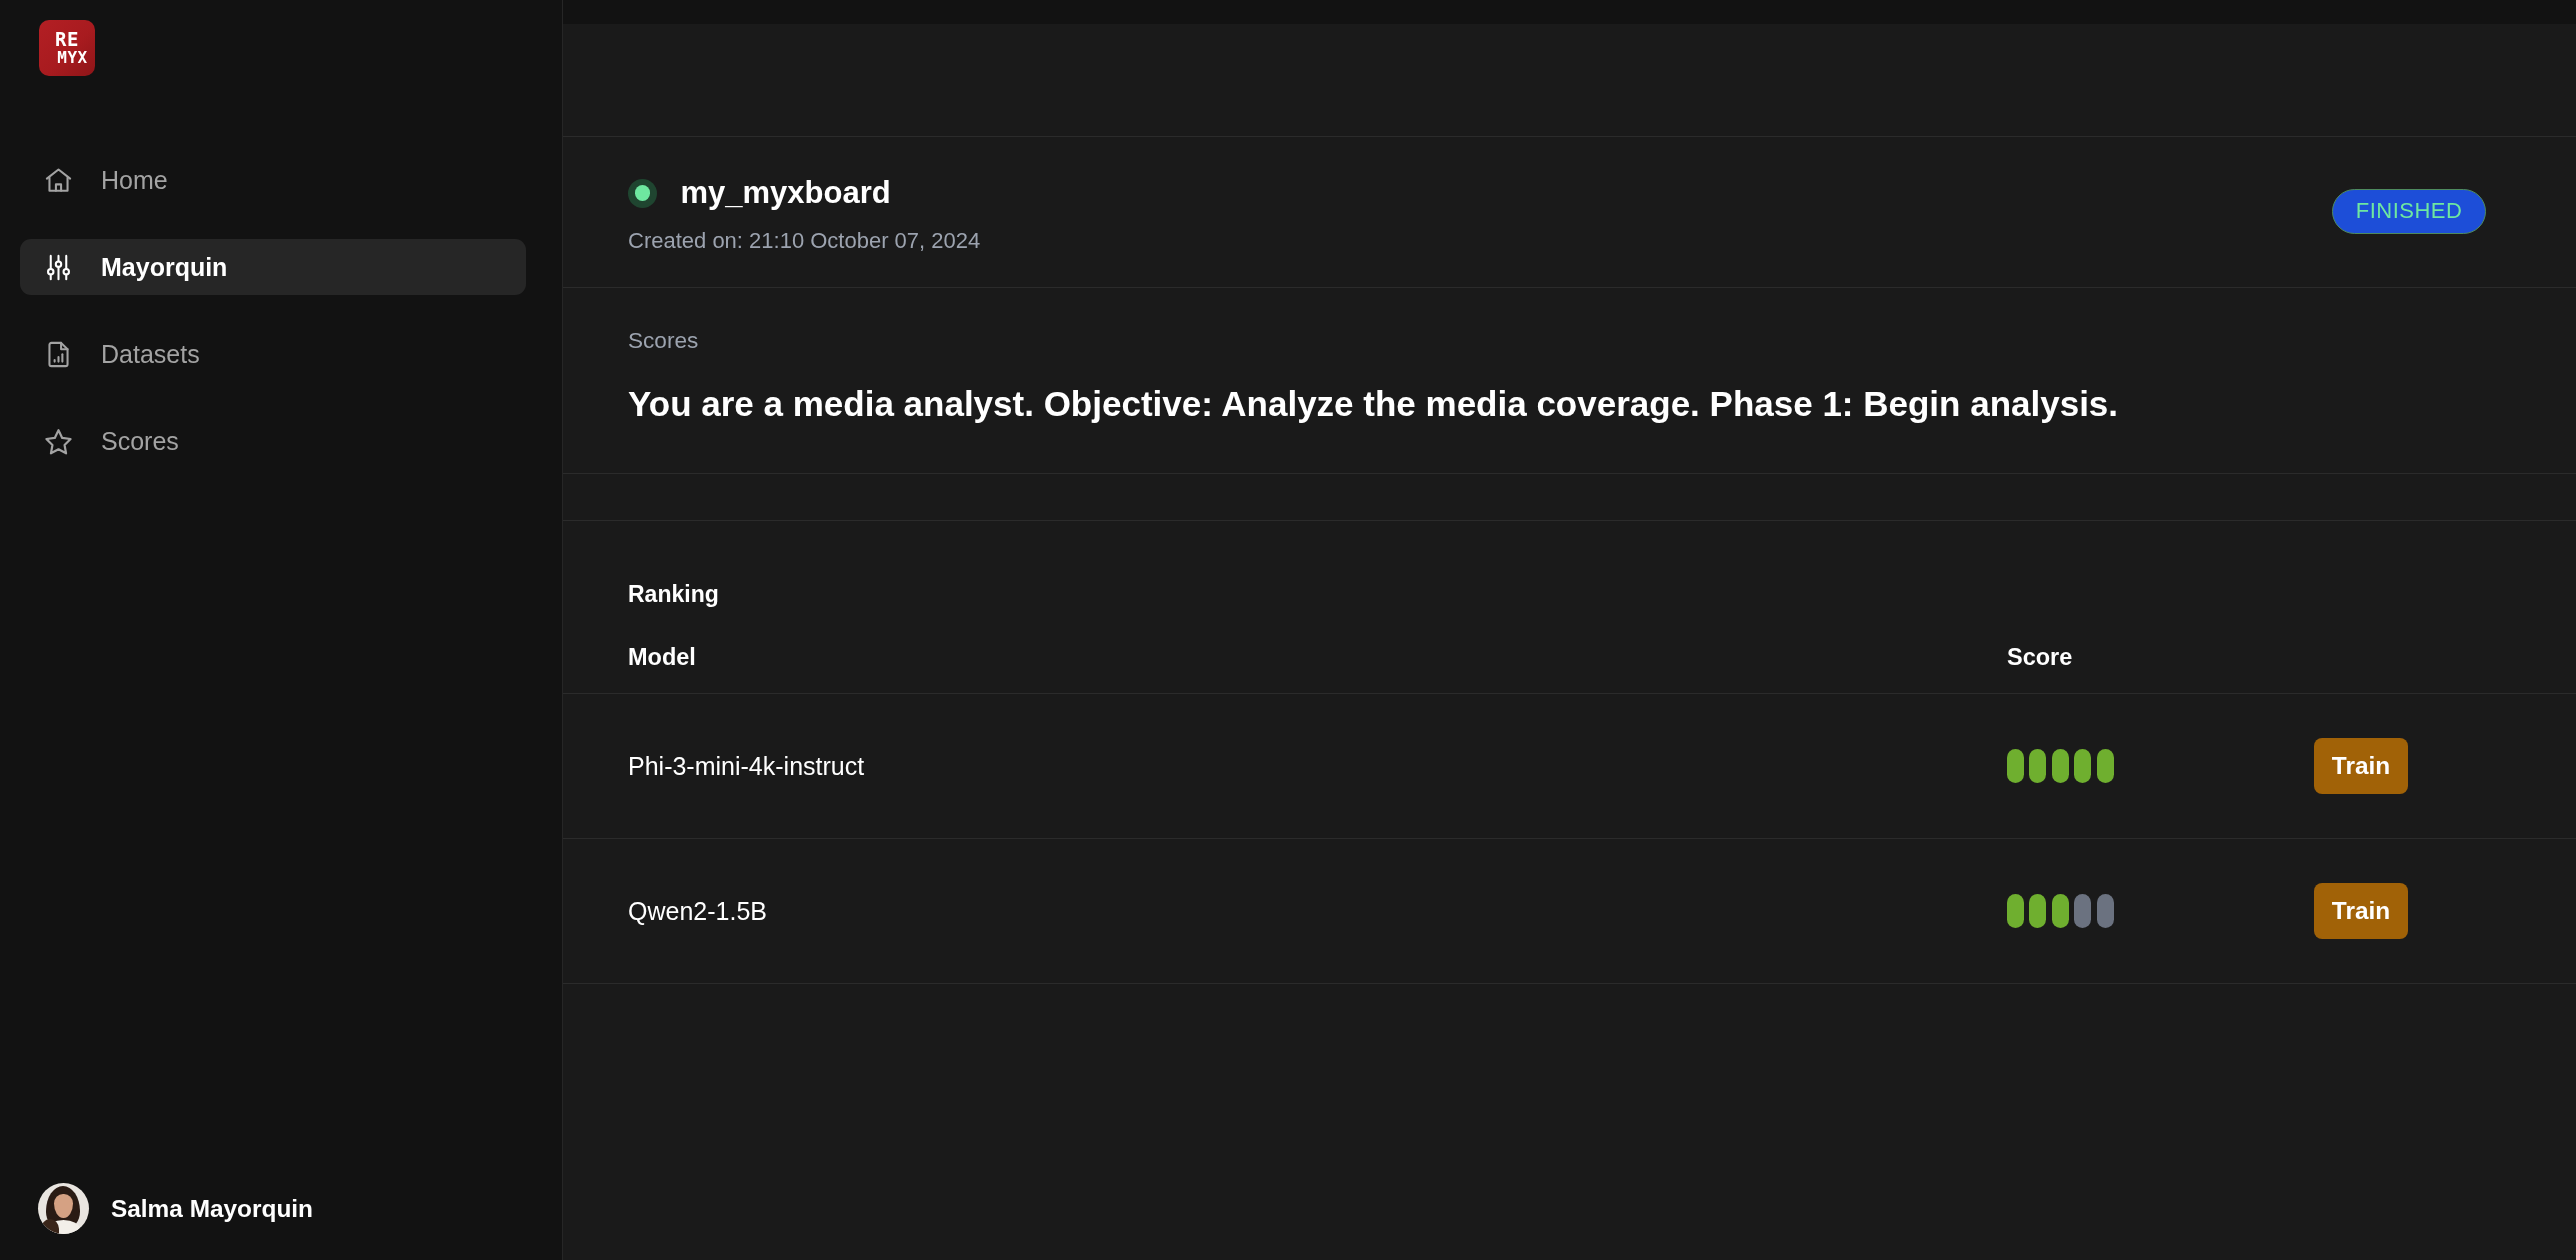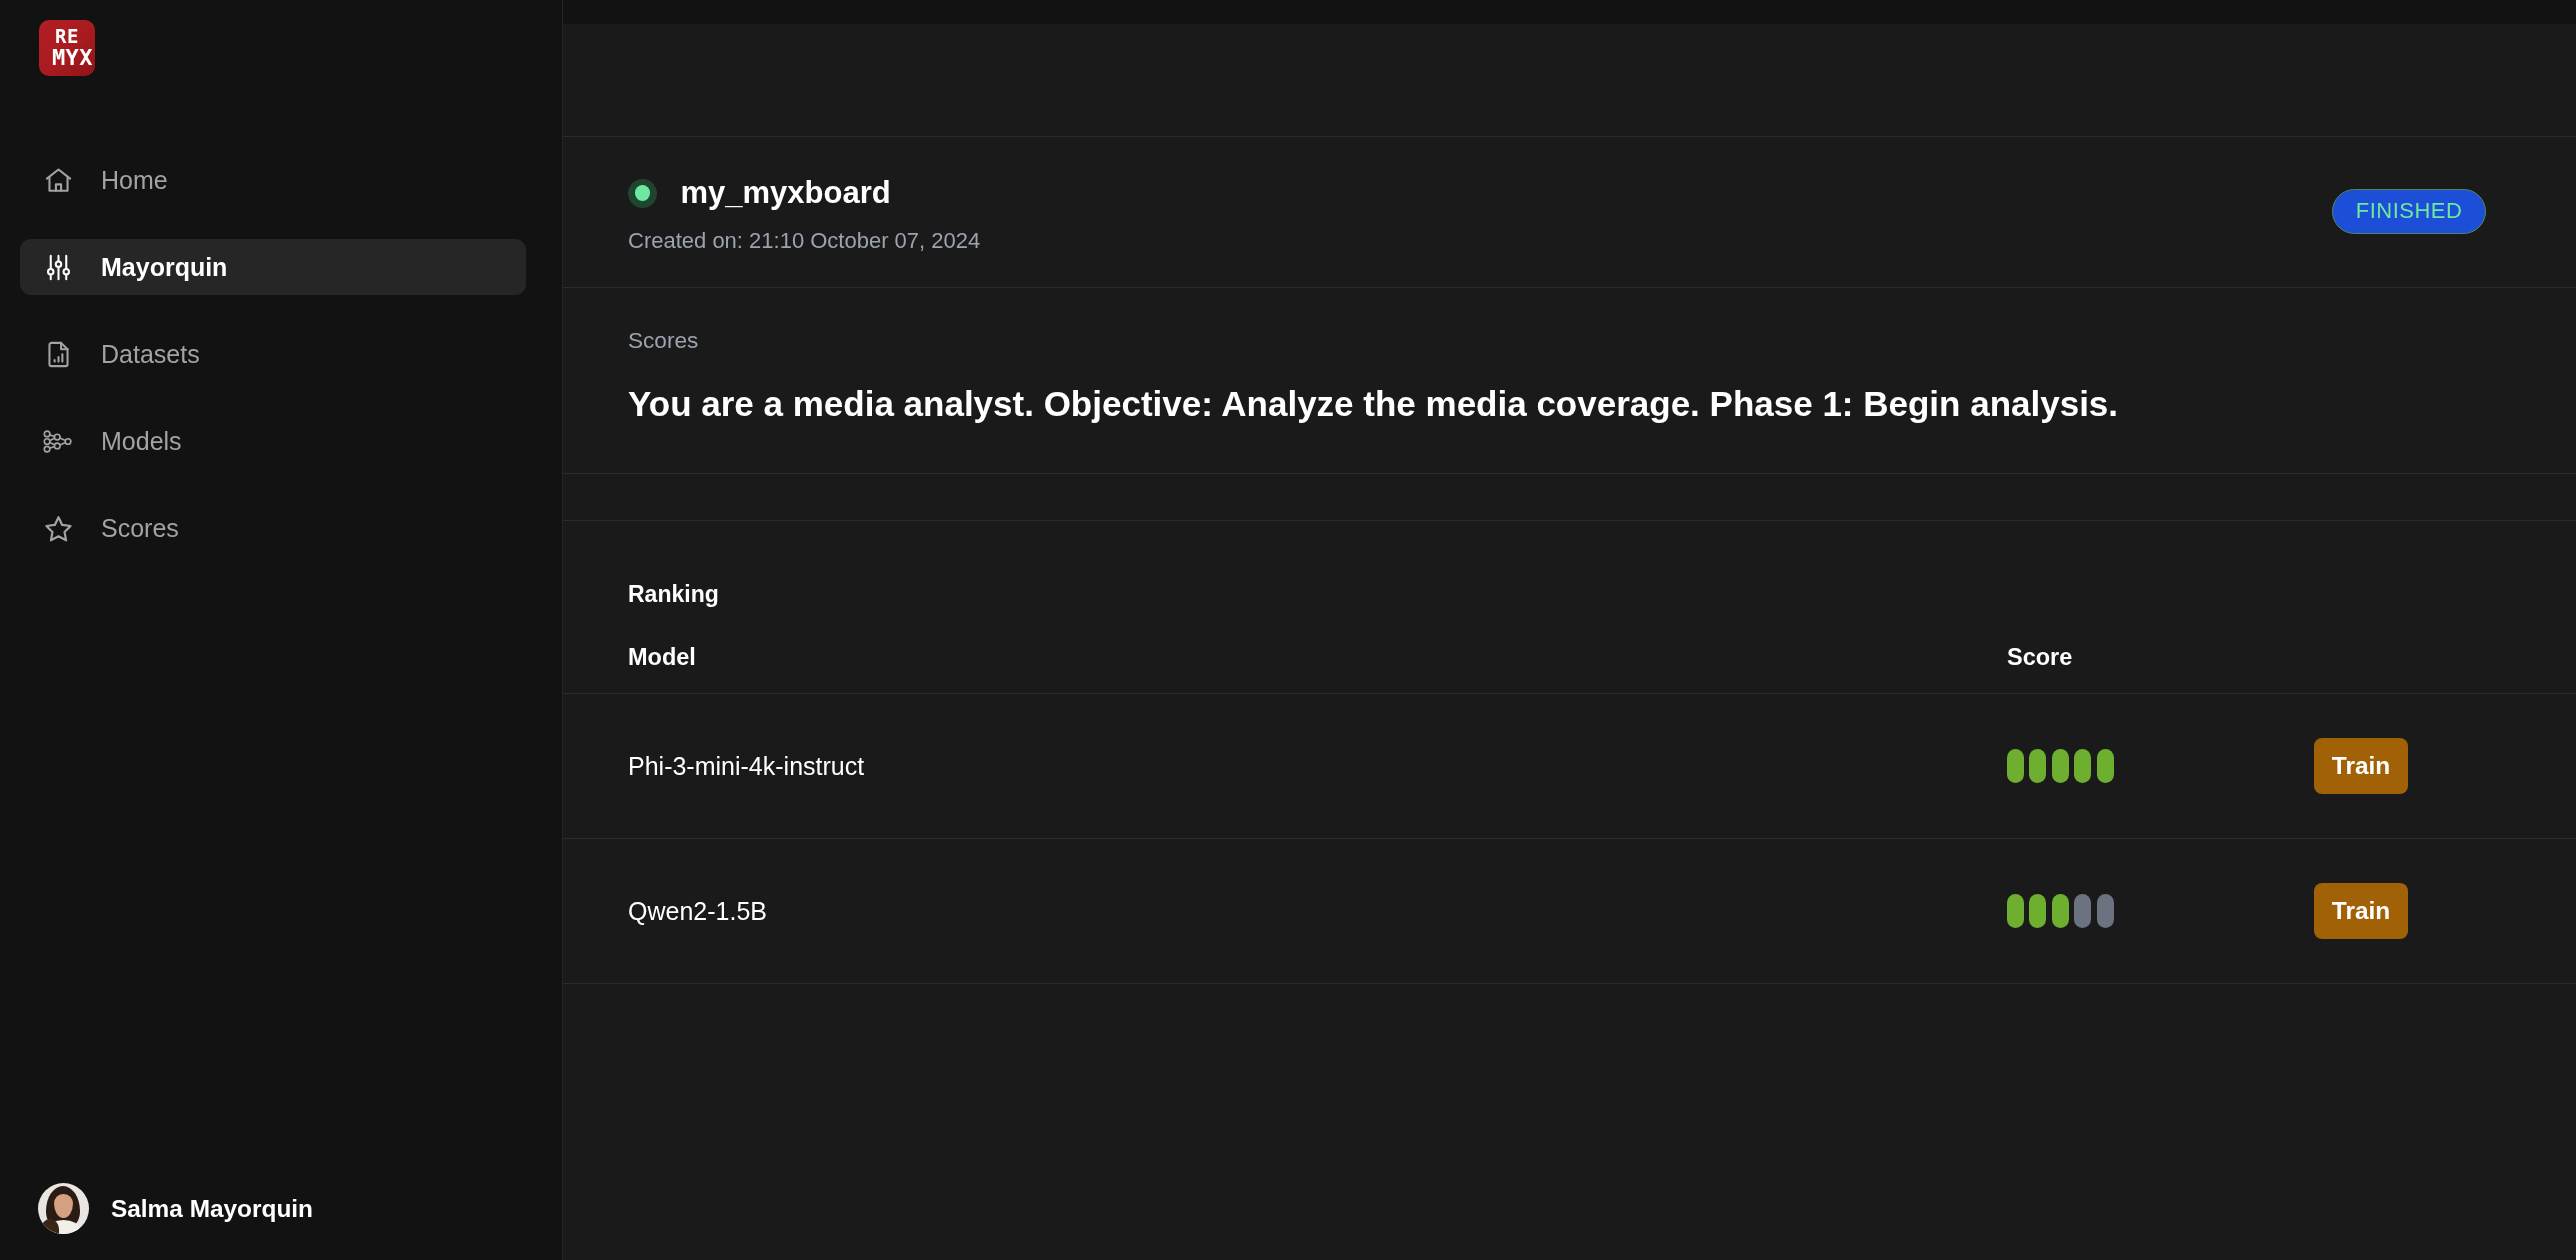--- a/index.html
+++ b/index.html
@@ -45,21 +45,21 @@
   .logo .l1 {
     color: #ffffff;
     font-size: 19px;
     font-weight: 700;
     letter-spacing: 0.5px;
     font-family: "DejaVu Sans Mono", monospace;
     margin-bottom: 0.9px;
   }
   .logo .l2 {
     color: #ffffff;
-    font-size: 22px;
+    font-size: 16px;
     font-weight: 700;
     letter-spacing: 0.5px;
     font-family: "DejaVu Sans Mono", monospace;
     padding-left: 11px;
   }
 
   .nav {
     position: absolute;
     top: 152px;
     left: 20px;
@@ -368,34 +368,20 @@
             <path d="M14 3H6.5A1.5 1.5 0 0 0 5 4.5v15A1.5 1.5 0 0 0 6.5 21h11a1.5 1.5 0 0 0 1.5-1.5V8z"></path>
             <path d="M14 3v5h5"></path>
             <path d="M9 17.5v-1.2"></path>
               <path d="M12 17.5v-3.6"></path>
               <path d="M15 17.5v-5.6"></path>
           </svg>
         </span>
         <span class="nav-label">Datasets</span>
       </div>
 
-      <div class="nav-item">
-        <span class="nav-icon">
-          <svg width="33" height="33" viewBox="0 0 26 24" fill="none" stroke="#a3a3a3" stroke-width="1.3">
-            <circle cx="4" cy="6" r="2.2"></circle>
-            <circle cx="4" cy="12" r="2.2"></circle>
-            <circle cx="4" cy="18" r="2.2"></circle>
-            <circle cx="12" cy="8.5" r="2.2"></circle>
-            <circle cx="12" cy="15.5" r="2.2"></circle>
-            <circle cx="20.5" cy="12" r="2.2"></circle>
-            <path d="M6.1 6.8 10 8M6.1 11.4 10 9.2M6.1 12.8 10 14.6M6.1 17.2 10 16M14.1 9.3l4.4 1.9M14.1 14.7l4.4-1.9"></path>
-          </svg>
-        </span>
-        <span class="nav-label">Models</span>
-      </div>
 
       <div class="nav-item">
         <span class="nav-icon">
           <svg width="33" height="33" viewBox="0 0 24 24" fill="none" stroke="#a3a3a3" stroke-width="1.6" stroke-linejoin="round">
             <path d="M12 3.8 14.7 9.4l6.1.8-4.4 4.3 1.1 6.1L12 17.7l-5.5 2.9 1.1-6.1L3.2 10.2l6.1-.8z"></path>
           </svg>
         </span>
         <span class="nav-label">Scores</span>
       </div>
 

